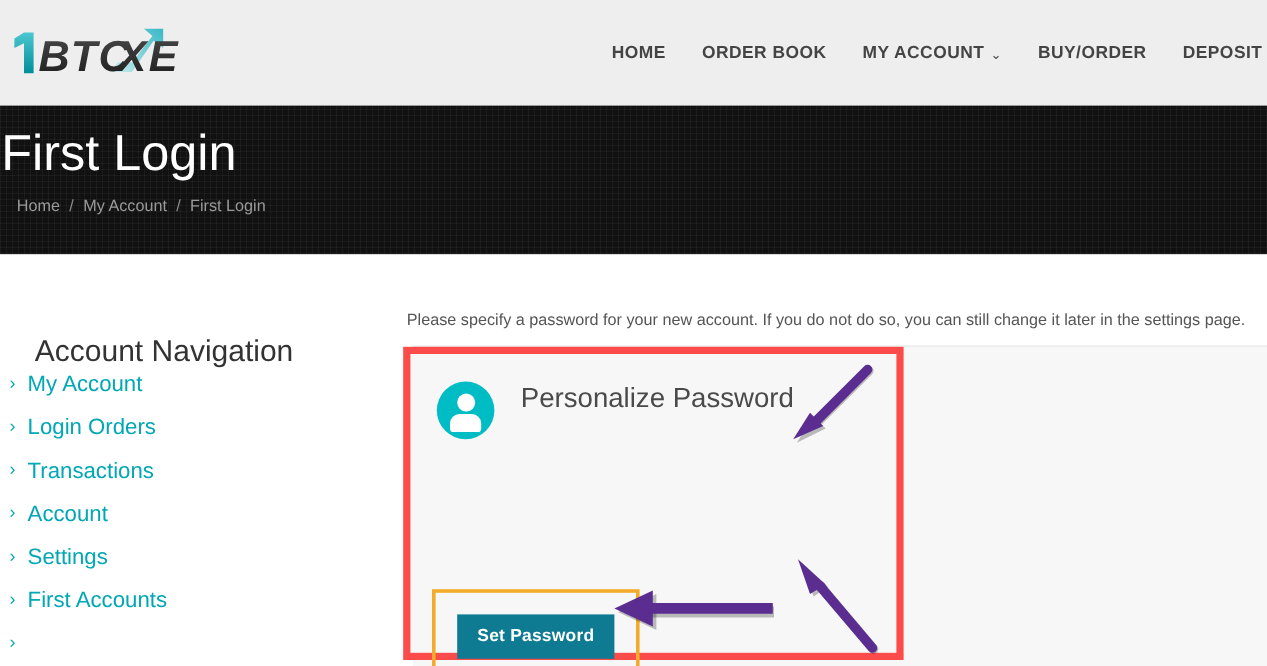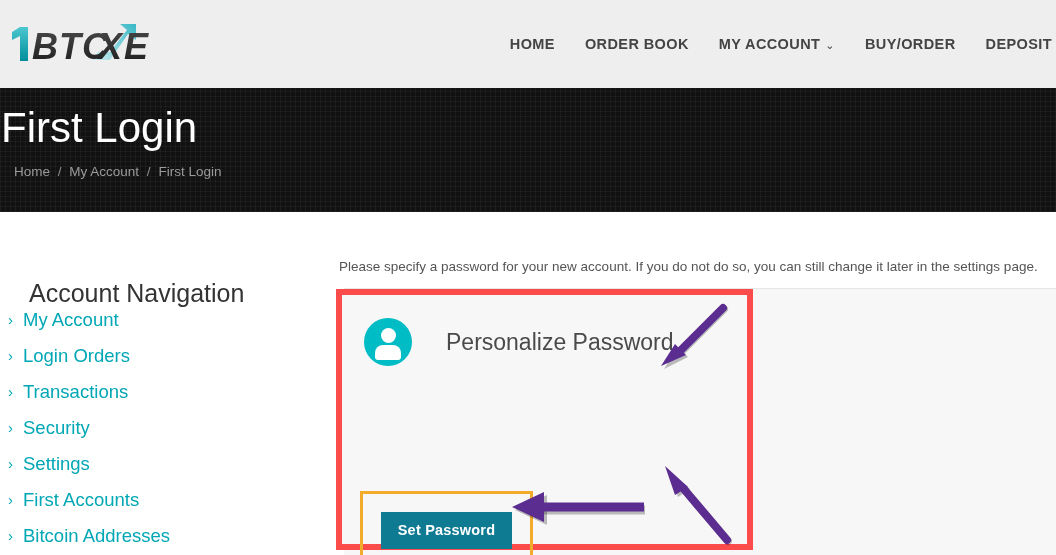--- a/index.html
+++ b/index.html
@@ -187,22 +187,21 @@
     position: absolute;
     left: 0; top: 0;
     width: 100%;
     height: 100%;
   }
 
   .card-head {
     position: absolute;
     left: 22px; top: 23px;
     display: flex;
-    align-items: center;
-    gap: 12px;
+    align-items: flex-start;
   }
   .avatar-circle {
     width: 48px;
     height: 48px;
     border-radius: 50%;
     background: #00bcc5;
     position: relative;
     flex: 0 0 auto;
   }
   .avatar-circle .head {
@@ -383,33 +382,32 @@
         <div class="sidebar-item">
           <span class="chev">›</span>
           <span class="slabel">Login Orders</span>
         </div>
         <div class="sidebar-item">
           <span class="chev">›</span>
           <span class="slabel">Transactions</span>
         </div>
         <div class="sidebar-item">
           <span class="chev">›</span>
-          <span class="slabel">Security</span>
+          <span class="slabel">Account</span>
         </div>
         <div class="sidebar-item">
           <span class="chev">›</span>
           <span class="slabel">Settings</span>
         </div>
         <div class="sidebar-item">
           <span class="chev">›</span>
           <span class="slabel">First Accounts</span>
         </div>
         <div class="sidebar-item">
           <span class="chev">›</span>
-          <span class="slabel">Bitcoin Addresses</span>
         </div>
 
       </div>
     </aside>
 
     <section class="right-panel">
 
       <div class="panel-bg"></div>
 
       <div class="intro-text">Please specify a password for your new account. If you do not do so, you can still change it later in the settings page.</div>

